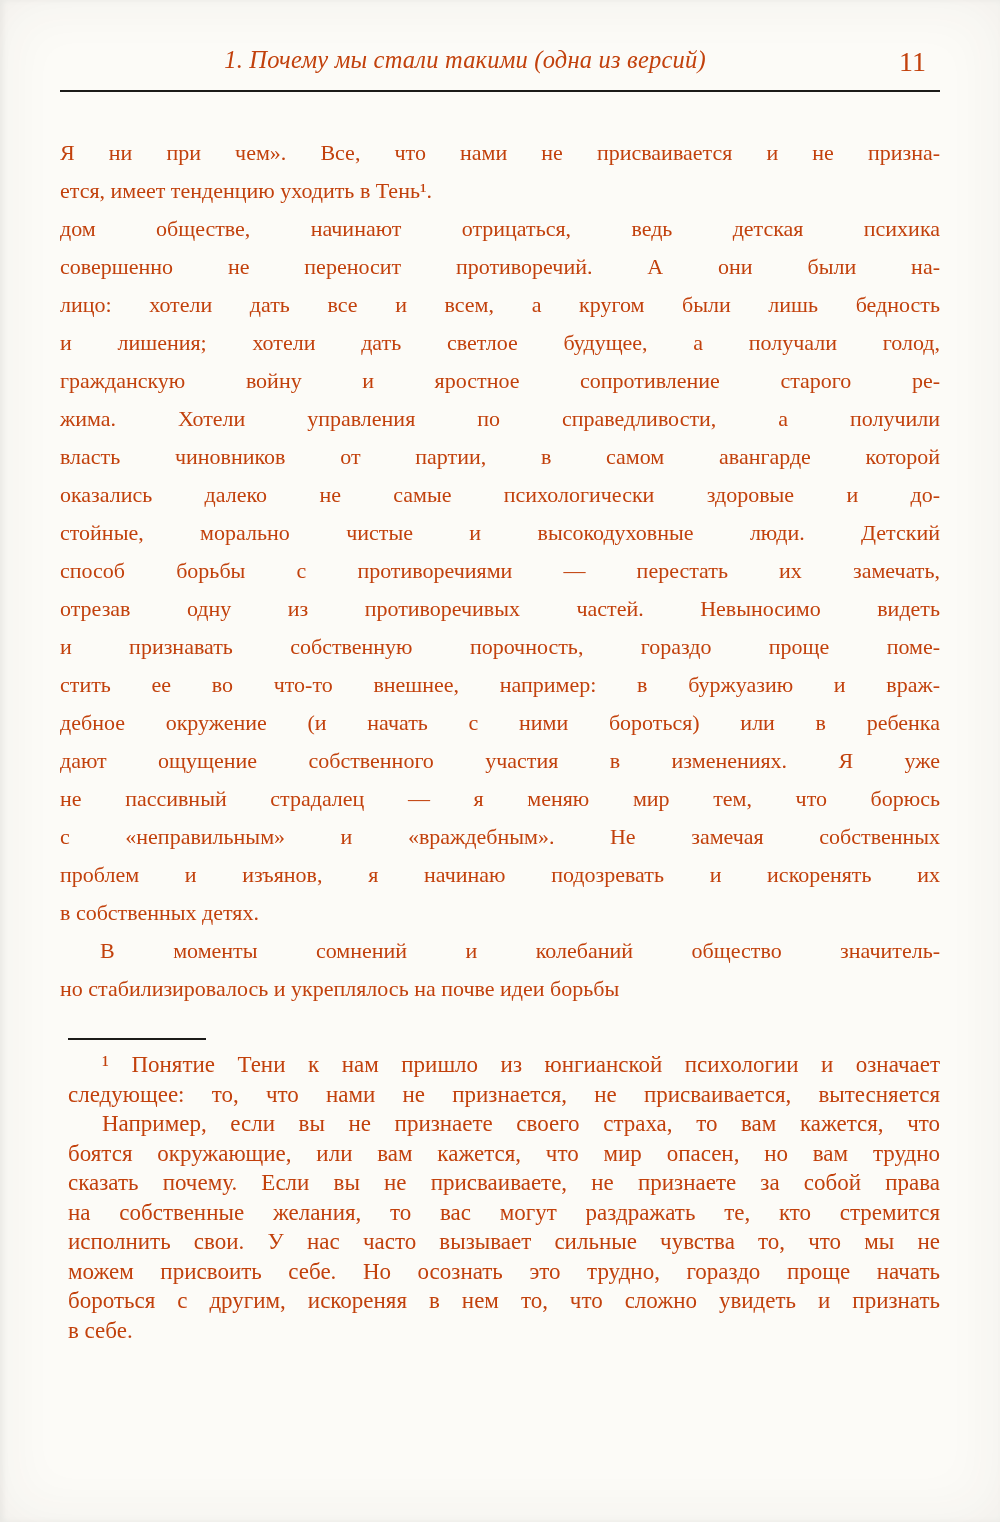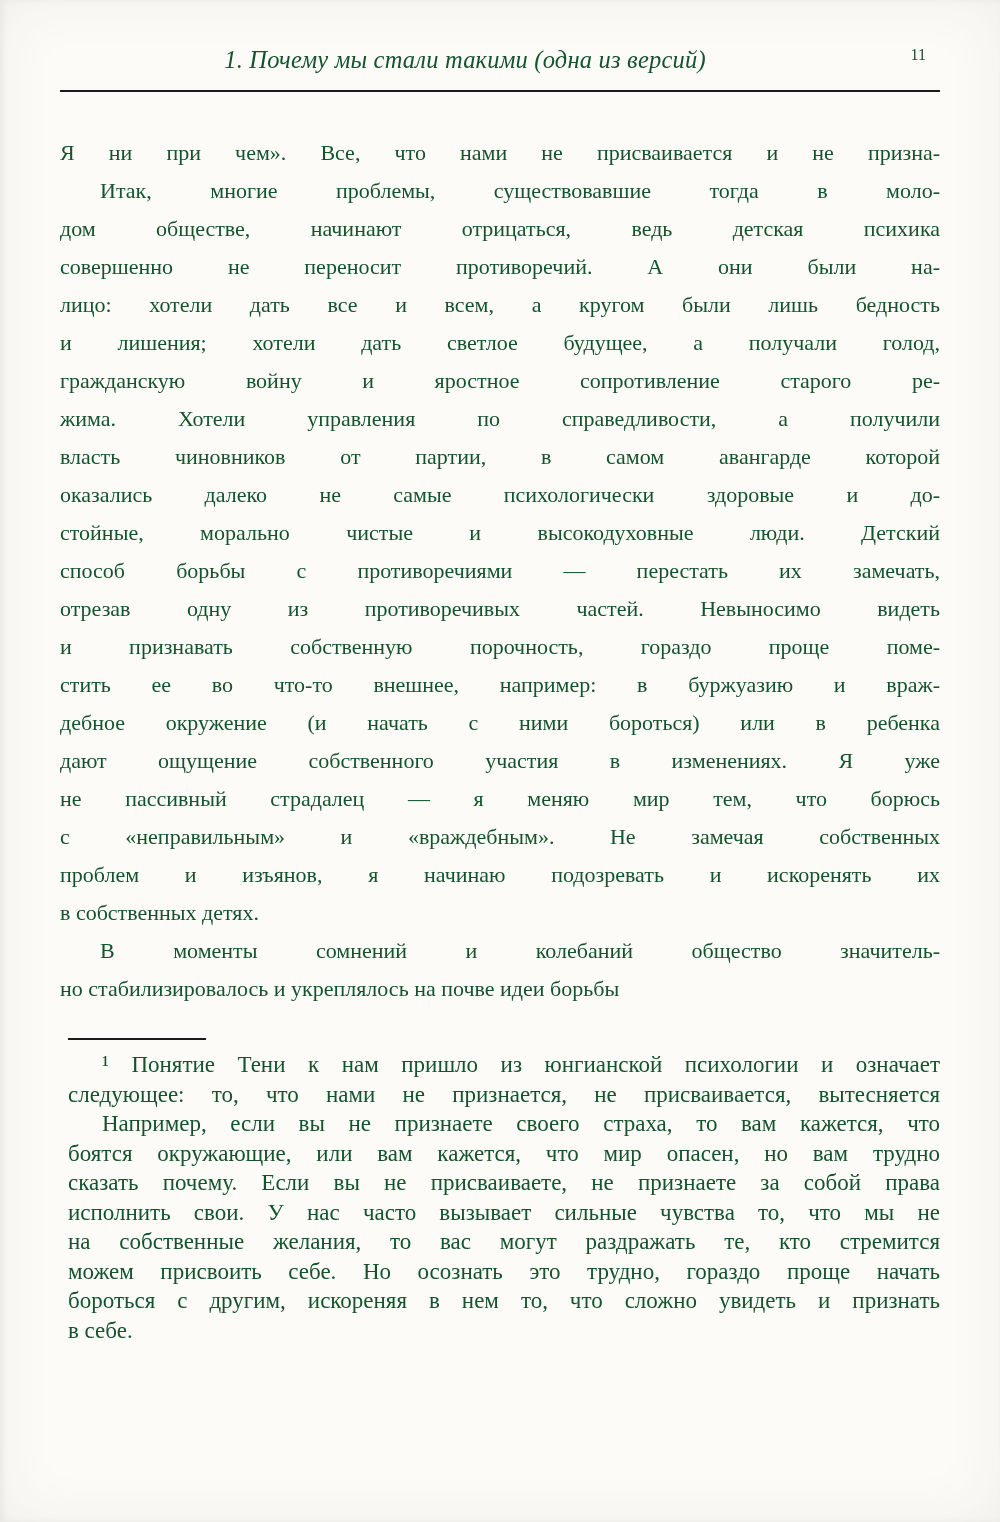--- a/index.html
+++ b/index.html
@@ -3,21 +3,21 @@
 <meta charset="utf-8">
 <style>
   * { box-sizing: border-box; }
   html, body { margin: 0; padding: 0; background: #d8d6d2; }
   .page {
     position: relative;
     width: 1000px;
     height: 1522px;
     margin: 0 auto;
     background: #fcfbf7;
-    color: #14532d;
+    color: #c2410c;
     font-family: "Liberation Serif", "DejaVu Serif", serif;
     overflow: hidden;
     box-shadow: inset 0 0 60px rgba(60,55,45,0.06), inset 3px 0 6px rgba(0,0,0,0.05);
   }
   .content {
     padding: 46px 60px 0 60px;
   }
   .running-header {
     position: relative;
     height: 34px;
@@ -28,21 +28,21 @@
     text-align: center;
     font-style: italic;
     font-size: 24.5px;
     letter-spacing: 0.2px;
     white-space: nowrap;
   }
   .page-number {
     position: absolute;
     right: 14px;
     top: 0;
-    font-size: 16px;
+    font-size: 28px;
   }
   .header-rule {
     height: 2px;
     background: #1c1b19;
     margin-top: 10px;
   }
   .body-text {
     margin-top: 42px;
     font-size: 22px;
   }
@@ -91,23 +91,23 @@
     <div class="running-header">
       <div class="chapter-title">1. Почему мы стали такими (одна из версий)</div>
       <div class="page-number">11</div>
     </div>
 
     <div class="header-rule"></div>
 
     <div class="body-text">
         <div class="para">
           <div class="line stretch">Я ни при чем». Все, что нами не присваивается и не призна-</div>
+          <div class="line">ется, имеет тенденцию уходить в Тень¹.</div>
         </div>
         <div class="para">
-          <div class="line stretch indent">Итак, многие проблемы, существовавшие тогда в моло-</div>
           <div class="line stretch">дом обществе, начинают отрицаться, ведь детская психика</div>
           <div class="line stretch">совершенно не переносит противоречий. А они были на-</div>
           <div class="line stretch">лицо: хотели дать все и всем, а кругом были лишь бедность</div>
           <div class="line stretch">и лишения; хотели дать светлое будущее, а получали голод,</div>
           <div class="line stretch">гражданскую войну и яростное сопротивление старого ре-</div>
           <div class="line stretch">жима. Хотели управления по справедливости, а получили</div>
           <div class="line stretch">власть чиновников от партии, в самом авангарде которой</div>
           <div class="line stretch">оказались далеко не самые психологически здоровые и до-</div>
           <div class="line stretch">стойные, морально чистые и высокодуховные люди. Детский</div>
           <div class="line stretch">способ борьбы с противоречиями — перестать их замечать,</div>
@@ -131,22 +131,22 @@
       <div class="footnote-separator"></div>
       <div class="footnote-text">
           <div class="para">
             <div class="line stretch indent">¹ Понятие Тени к нам пришло из юнгианской психологии и означает</div>
             <div class="line stretch">следующее: то, что нами не признается, не присваивается, вытесняется</div>
           </div>
           <div class="para">
             <div class="line stretch indent">Например, если вы не признаете своего страха, то вам кажется, что</div>
             <div class="line stretch">боятся окружающие, или вам кажется, что мир опасен, но вам трудно</div>
             <div class="line stretch">сказать почему. Если вы не присваиваете, не признаете за собой права</div>
+            <div class="line stretch">на собственные желания, то вас могут раздражать те, кто стремится</div>
             <div class="line stretch">исполнить свои. У нас часто вызывает сильные чувства то, что мы не</div>
-            <div class="line stretch">на собственные желания, то вас могут раздражать те, кто стремится</div>
             <div class="line stretch">можем присвоить себе. Но осознать это трудно, гораздо проще начать</div>
             <div class="line stretch">бороться с другим, искореняя в нем то, что сложно увидеть и признать</div>
             <div class="line">в себе.</div>
           </div>
         </div>
     </div>
 
   </div>
 </div>
 

